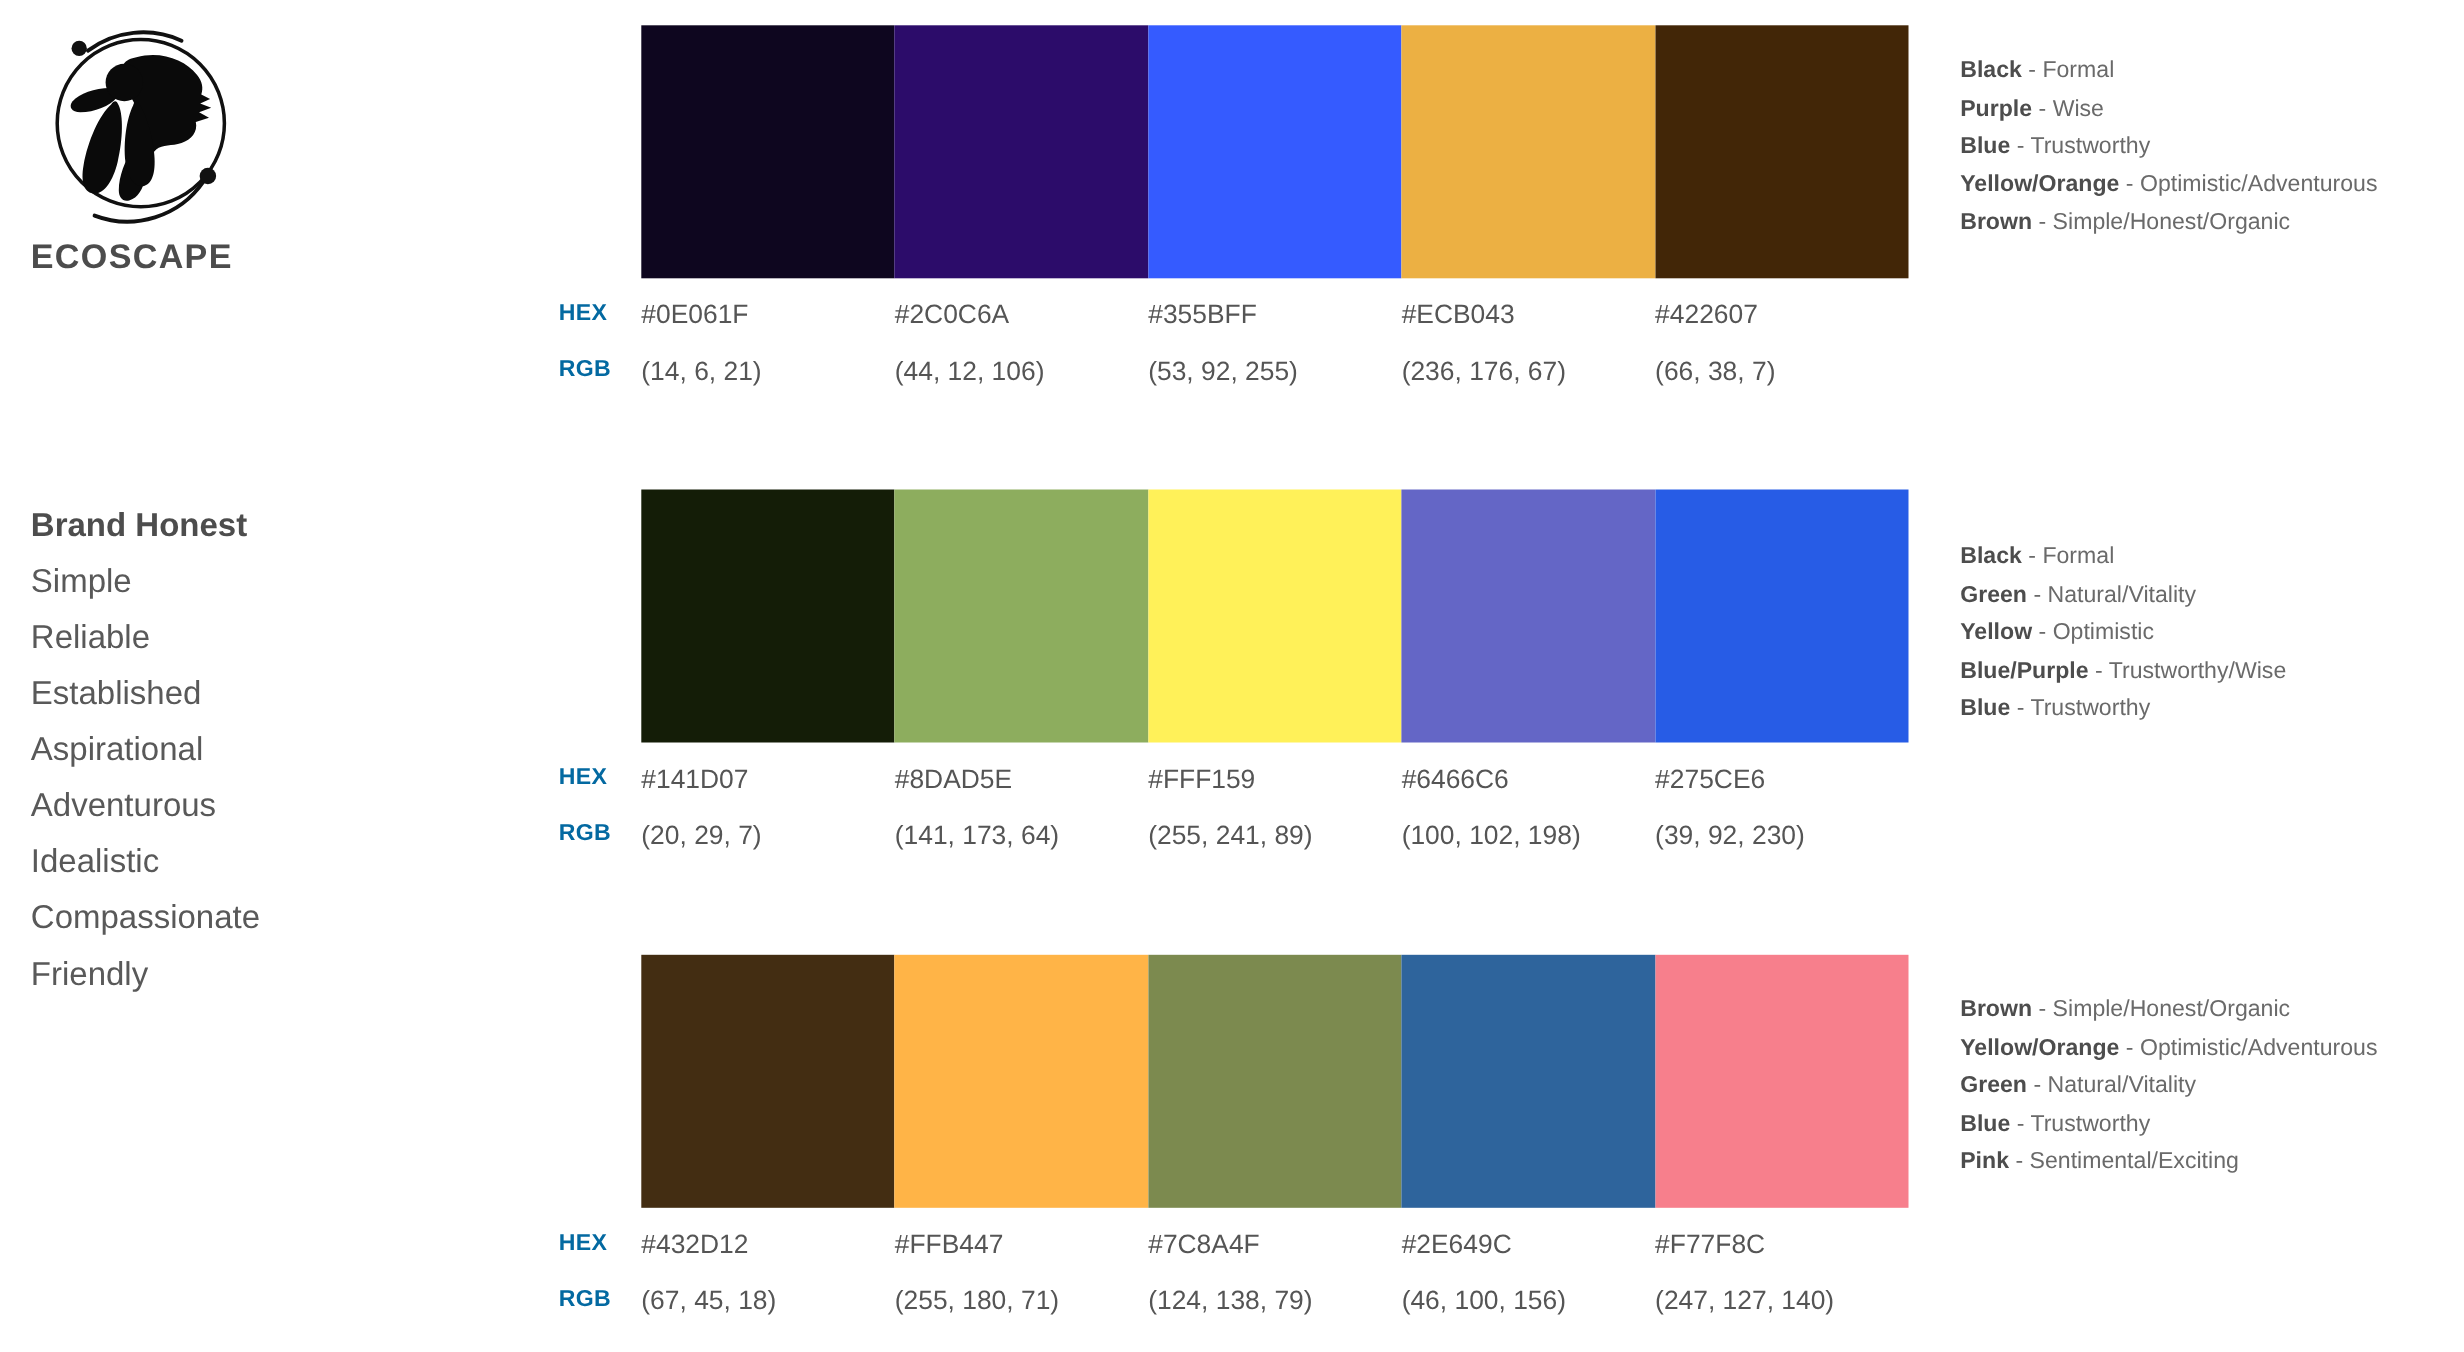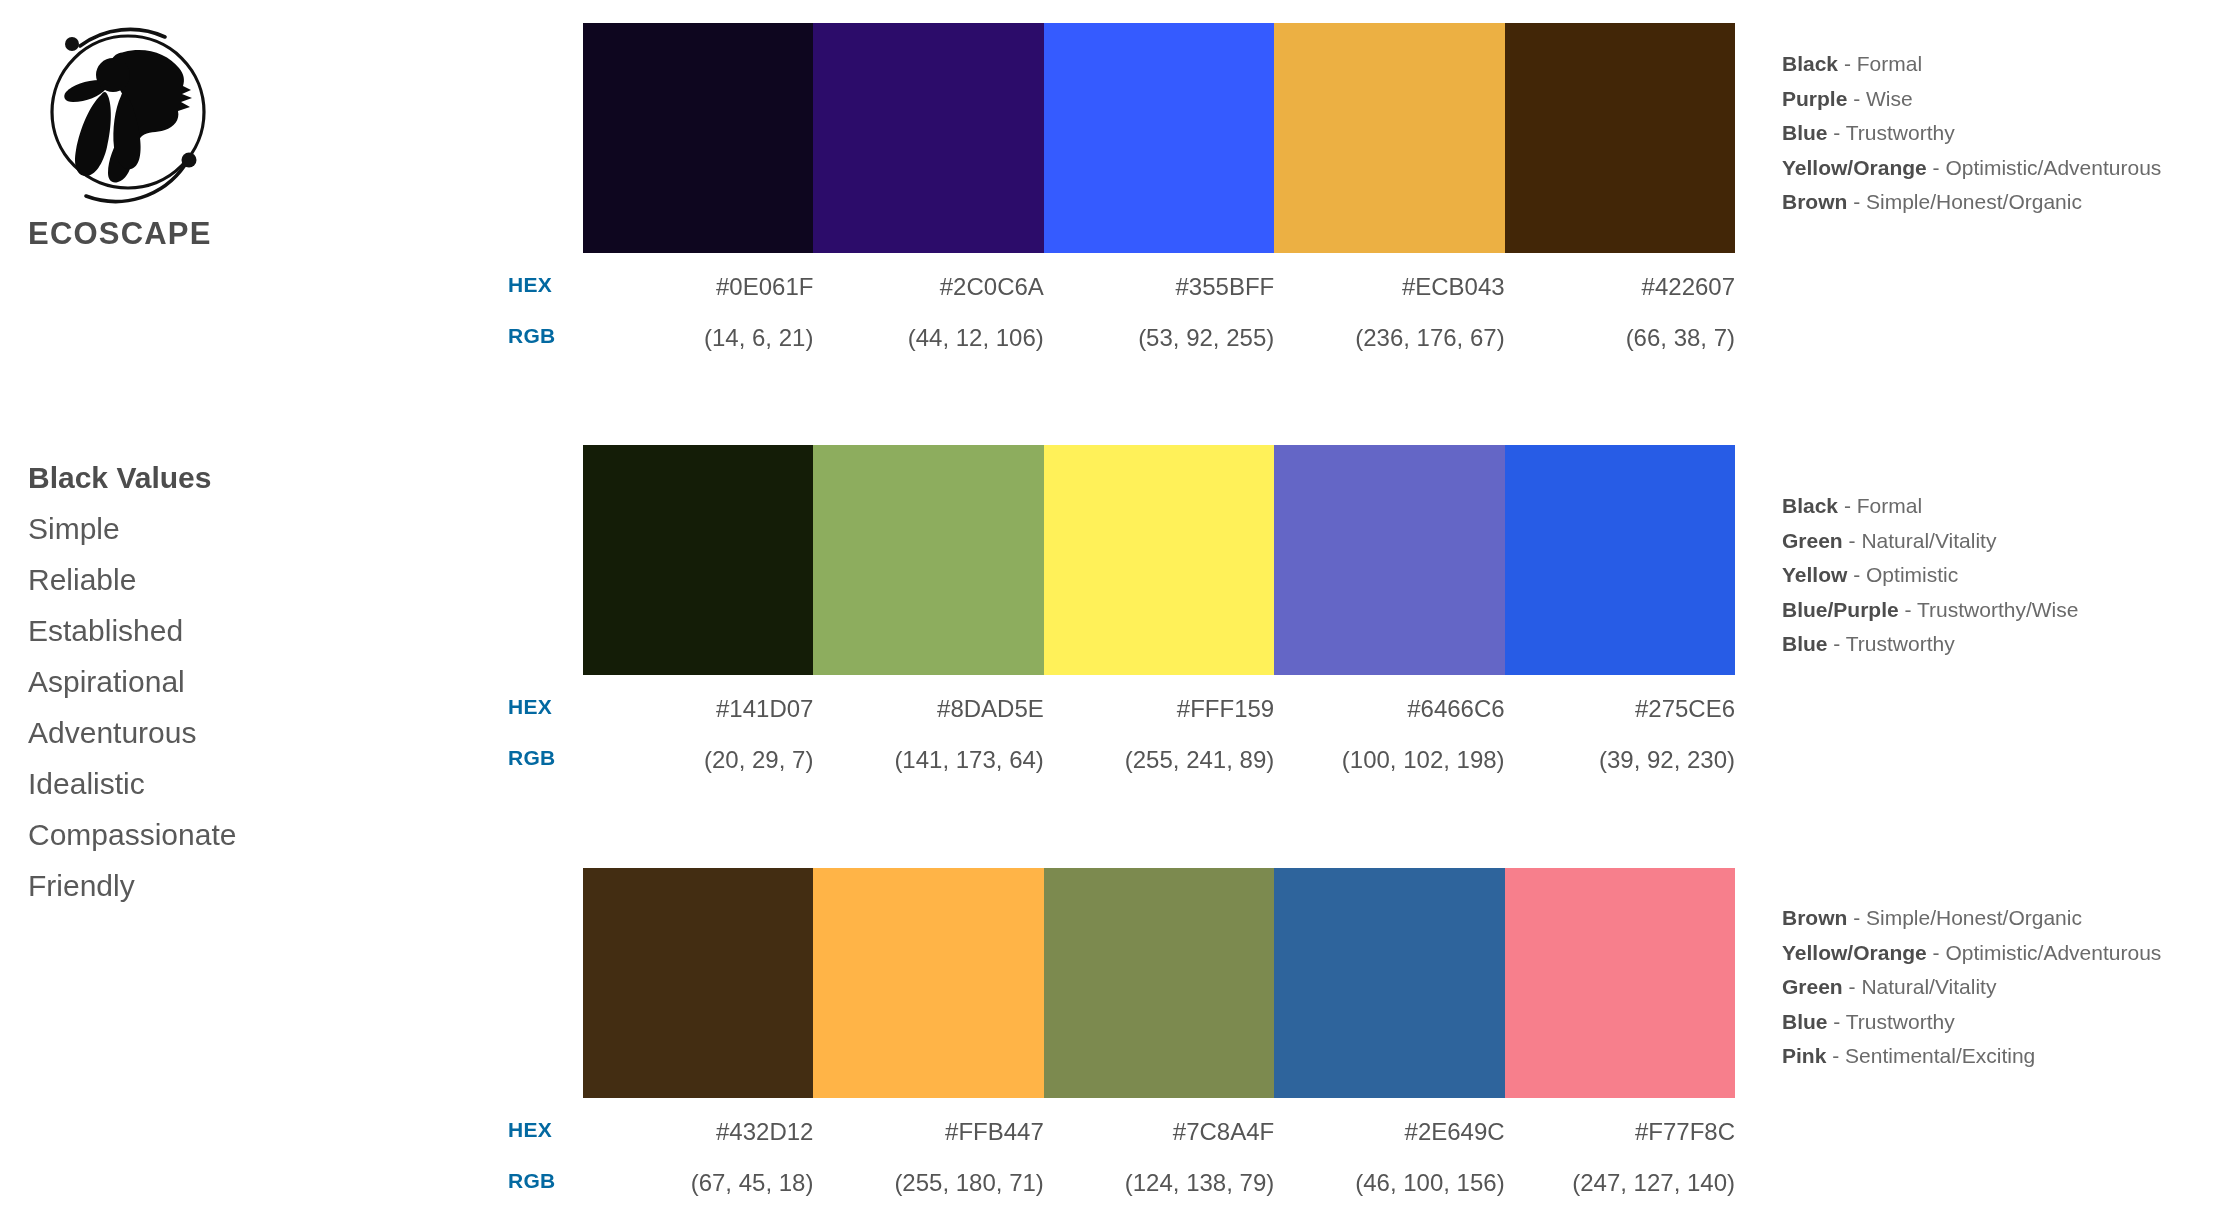--- a/index.html
+++ b/index.html
@@ -93,21 +93,21 @@
     position: absolute;
     left: -75px;
     font-size: 21px;
     font-weight: bold;
     color: #0369a1;
     letter-spacing: 0.3px;
     text-align: center;
   }
   .value-cell {
     flex: 1 1 0;
-    text-align: right;
+    text-align: left;
     font-size: 24px;
     color: #555555;
     white-space: nowrap;
   }
 
   
   .annotations {
     position: absolute;
     left: 1758px;
     width: 470px;
@@ -181,21 +181,21 @@
              C 111 157, 114 145, 112 128
              C 110 108, 103 90, 98 84
              C 96 81, 94 82, 93 86 Z" fill="#0a0a0a"></path>
 
     <circle cx="85" cy="65" r="17" fill="#0a0a0a"></circle>
   </svg>
   <div id="wordmark">ECOSCAPE</div>
 </div>
 
 <div id="brand-values">
-  <div id="brand-values-title">Black Values</div>
+  <div id="brand-values-title">Brand Honest</div>
   <div class="brand-value-item">Simple</div>
   <div class="brand-value-item">Reliable</div>
   <div class="brand-value-item">Established</div>
   <div class="brand-value-item">Aspirational</div>
   <div class="brand-value-item">Adventurous</div>
   <div class="brand-value-item">Idealistic</div>
   <div class="brand-value-item">Compassionate</div>
   <div class="brand-value-item">Friendly</div>
 </div>
 

